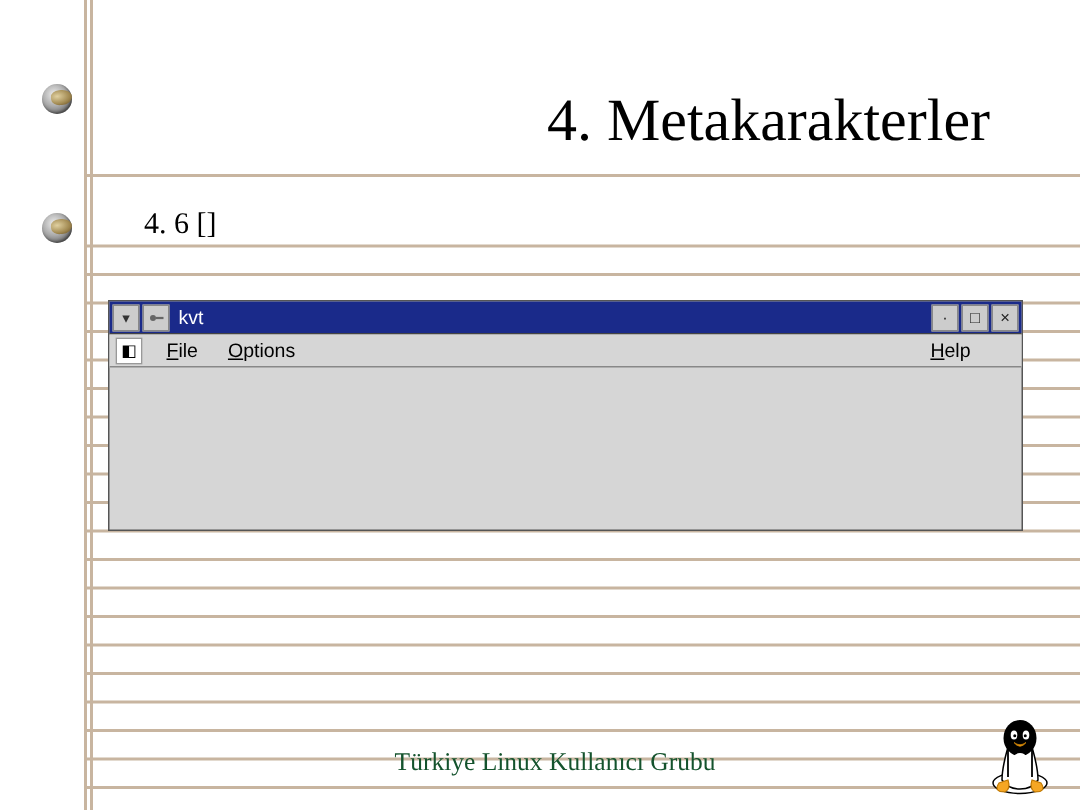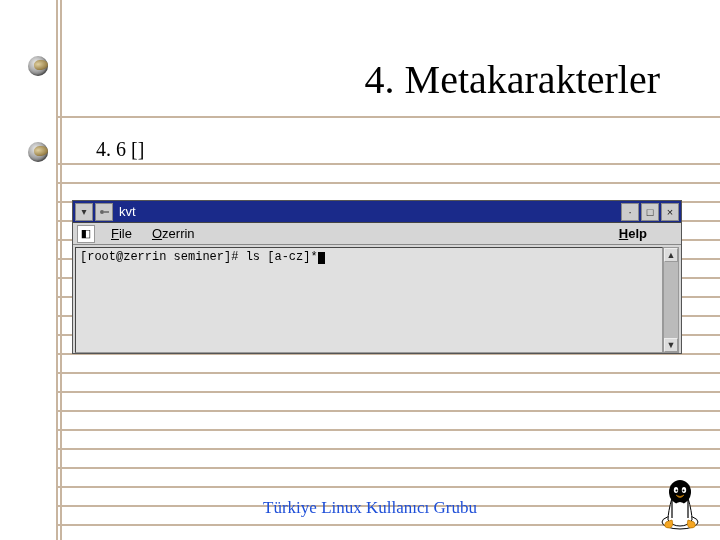--- a/index.html
+++ b/index.html
@@ -150,21 +150,20 @@
   }
   .menubar .mitem {
     margin: 0 10px;
     color: #000;
     text-align: center;
   }
   .menubar .mitem .ul { text-decoration: underline; }
   .menubar .mhelp {
     position: absolute;
     right: 24px;
-    font-weight: bold;
   }
   .termbody {
     height: 110px;
     display: flex;
   }
   .termtext {
     flex: 1;
     background: #e0e0e0;
     border: 1px inset #999;
     margin: 2px 0 2px 2px;
@@ -200,21 +199,21 @@
     color: #333;
   }
   .scroll .track { flex: 1; background: #bbb; }
   .footer {
     position: absolute;
     bottom: 22px;
     left: 100px;
     width: 540px;
     text-align: center;
     font-size: 17px;
-    color: #1d4ed8;
+    color: #14532d;
   }
   .tux {
     position: absolute;
     right: 18px;
     bottom: 10px;
     width: 44px;
     height: 52px;
   }
 </style>
 </head>
@@ -271,32 +270,22 @@
     <span class="wt">kvt</span>
     <div class="btns">
       <div class="btn">·</div>
       <div class="btn">□</div>
       <div class="btn">×</div>
     </div>
   </div>
   <div class="menubar">
     <div class="micon">◧</div>
     <span class="mitem"><span class="ul">F</span><span>ile</span></span>
-    <span class="mitem"><span class="ul">O</span><span>zerrin</span></span>
+    <span class="mitem"><span class="ul">O</span><span>ptions</span></span>
     <span class="mitem mhelp"><span class="ul">H</span><span>elp</span></span>
-  </div>
-  <div class="termbody">
-    <div class="termtext">
-      <span>[root@zerrin seminer]# ls [a-cz]*</span><span class="cursor"></span>
-    </div>
-    <div class="scroll">
-      <div class="arrow">▲</div>
-      <div class="track"></div>
-      <div class="arrow">▼</div>
-    </div>
   </div>
 </div>
 
 <div class="footer">Türkiye Linux Kullanıcı Grubu</div>
 
 <div class="tux">
   <svg viewBox="0 0 44 52">
     <ellipse cx="22" cy="44" rx="18" ry="7" fill="#fff" stroke="#000" stroke-width="1"></ellipse>
     <path d="M14 20 Q10 34 10 42 Q14 48 22 48 Q30 48 34 42 Q34 34 30 20 Z" fill="#fff" stroke="#000" stroke-width="1"></path>
     <ellipse cx="22" cy="14" rx="11" ry="12" fill="#000"></ellipse>

